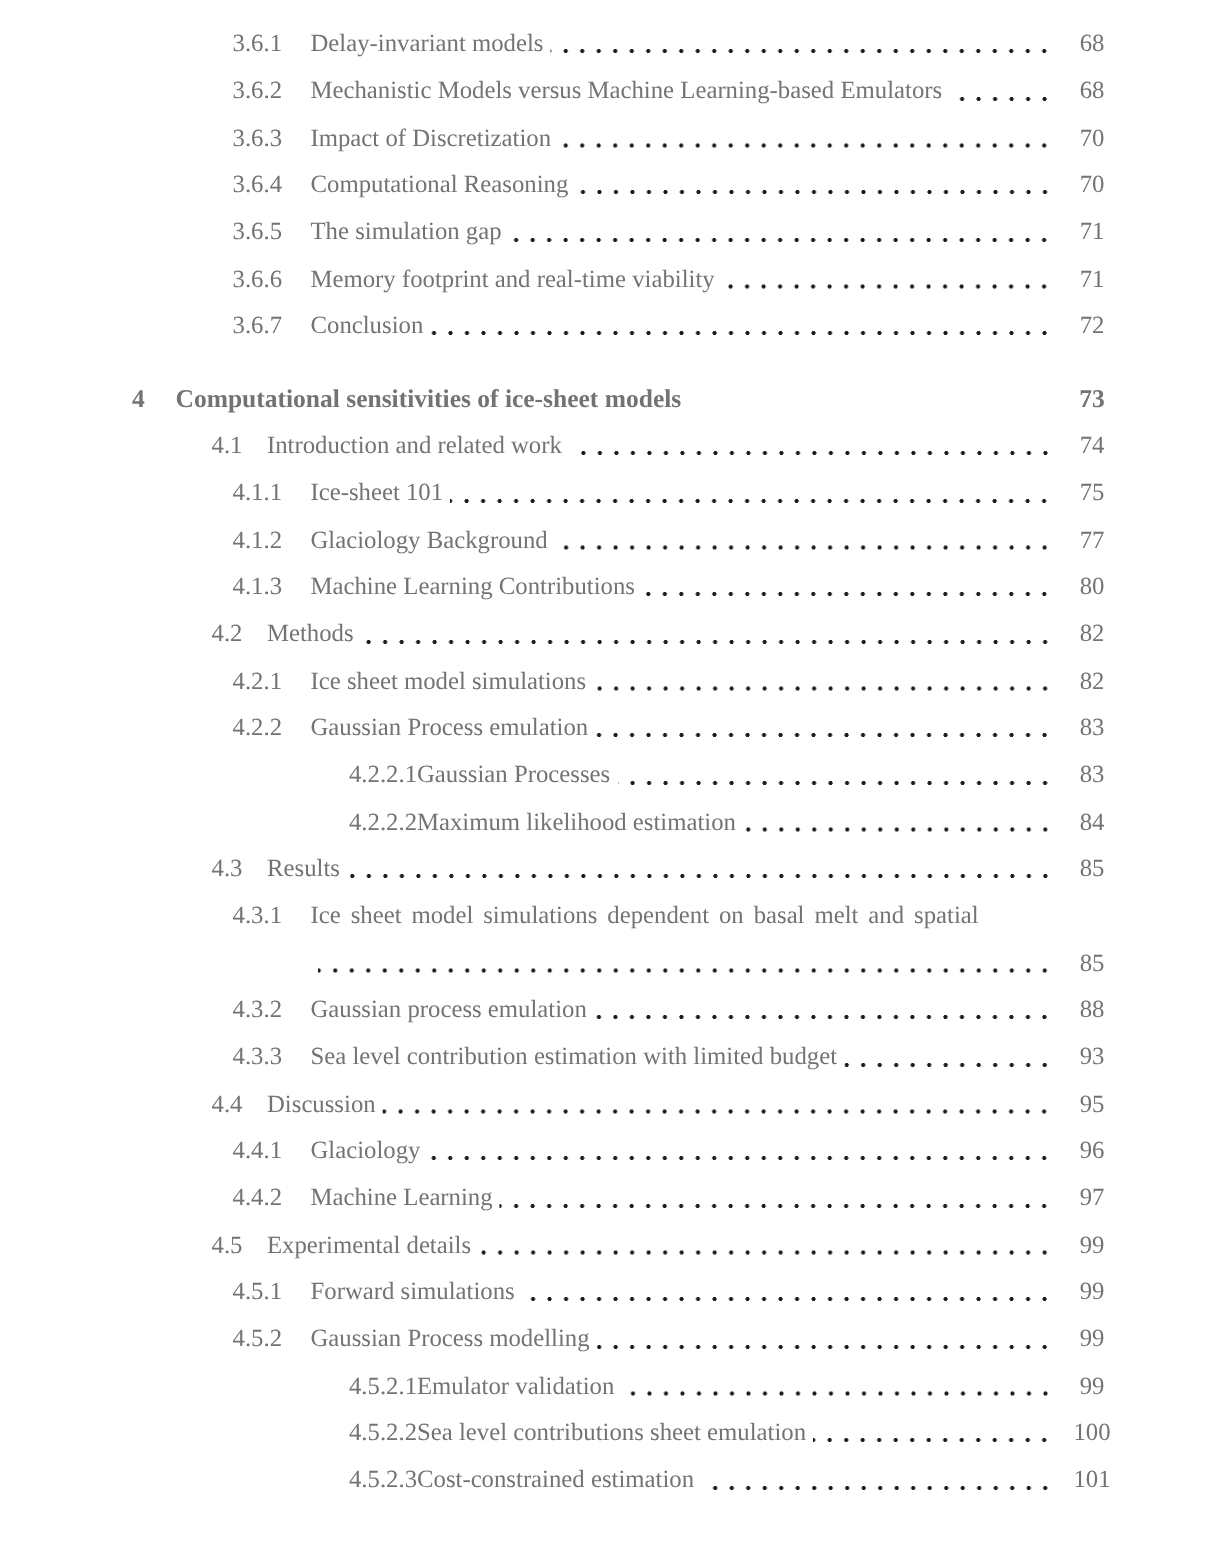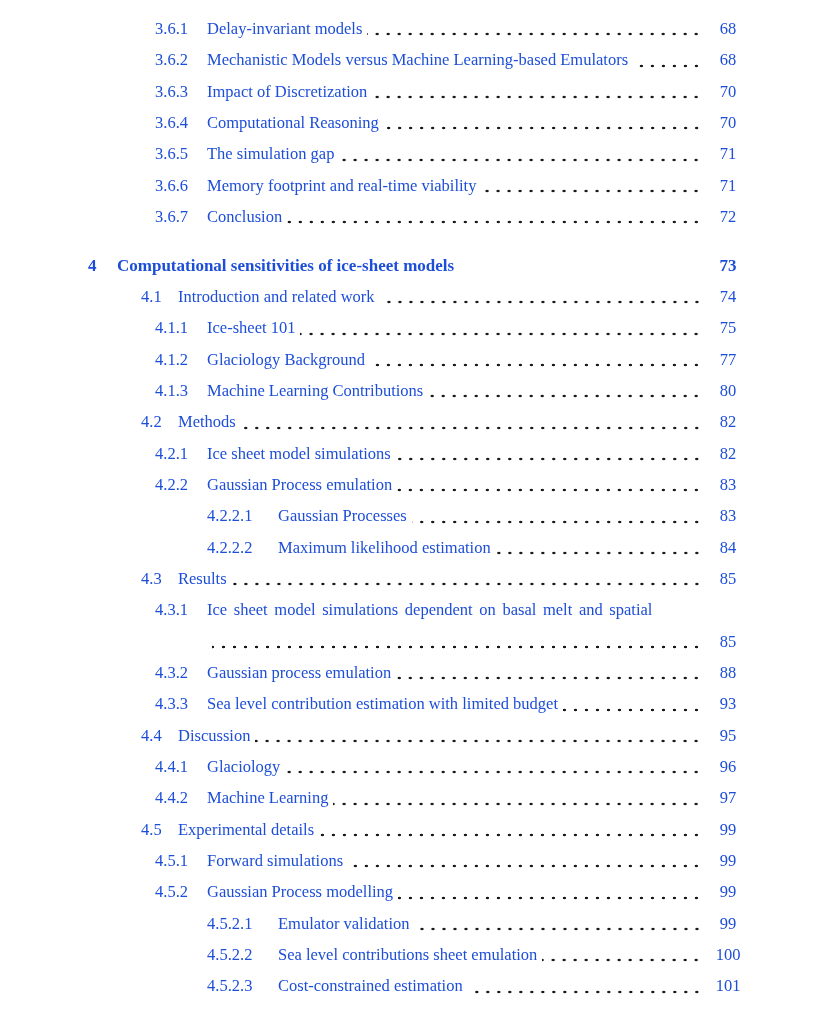--- a/index.html
+++ b/index.html
@@ -7,21 +7,21 @@
     padding: 0;
     background: #ffffff;
   }
   .page {
     position: relative;
     width: 817px;
     height: 1034px;
     background: #ffffff;
     overflow: hidden;
     font-family: "Liberation Serif", "DejaVu Serif", serif;
-    color: #1d4ed8;
+    color: #737373;
   }
   .toc-list {
     position: absolute;
     left: 88px;
     top: 0;
     width: 660px;
     padding-top: 13px;
   }
   .toc-row {
     display: flex;
@@ -50,21 +50,21 @@
     width: 40px;
     text-align: center;
   }
   
   .level-chapter .num        { width: 29px; }
   .level-section             { padding-left: 30px; }
   .level-section .num        { width: 37px; margin-left: 23px; }
   .level-subsection          { padding-left: 67px; }
   .level-subsection .num     { width: 52px; }
   .level-subsubsection       { padding-left: 119px; }
-  .level-subsubsection .num  { width: 71px; }
+  .level-subsubsection .num  { width: 71px; text-align: right; }
 
   .level-chapter {
     margin-top: 17.5px;
     font-weight: bold;
     font-size: 17px;
   }
   .level-chapter .leader {
     background: none;
   }
   .wrap-first .title {

